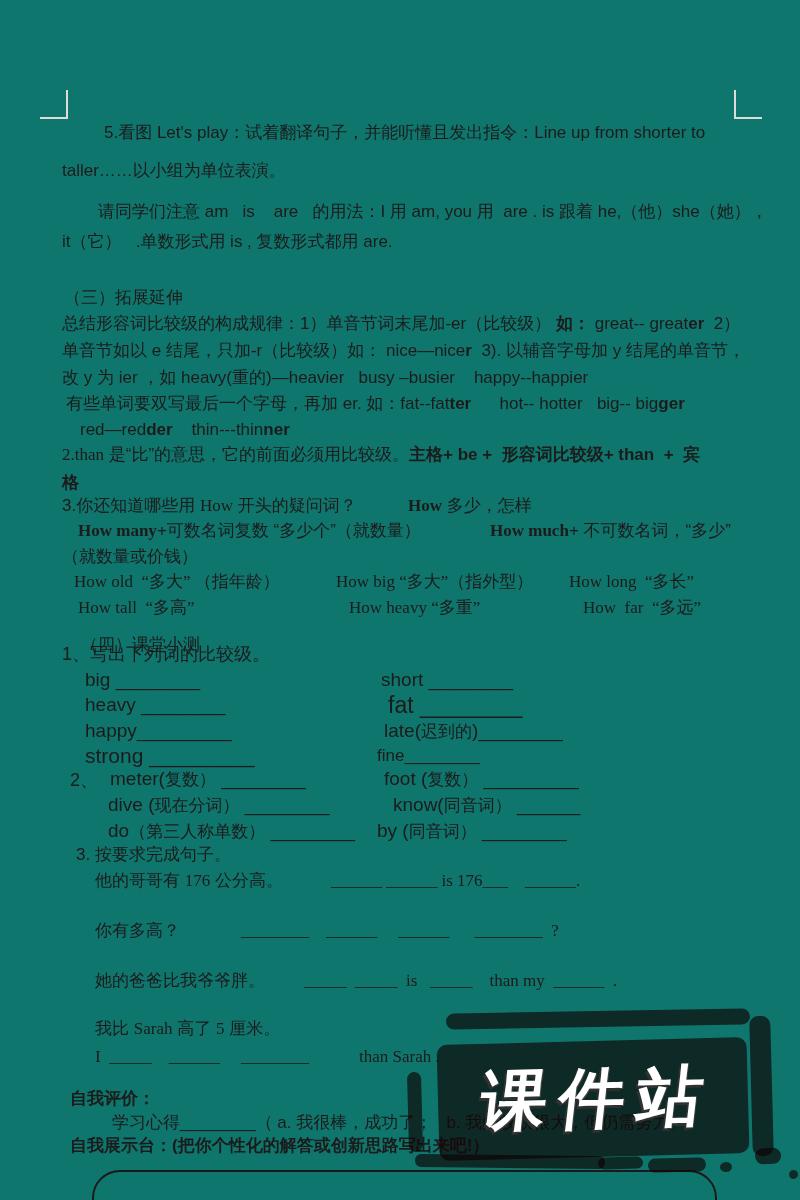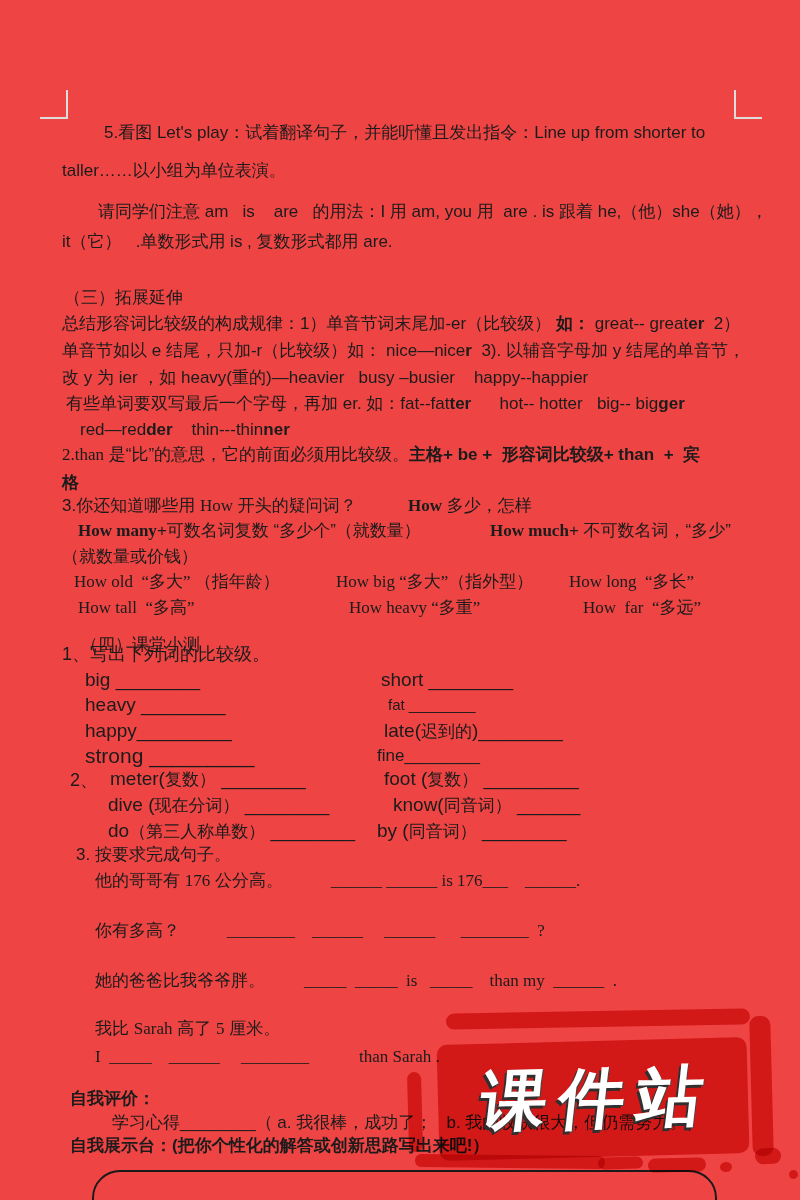--- a/index.html
+++ b/index.html
@@ -36,21 +36,21 @@
     display:flex;align-items:center;justify-content:center;
     font-weight:bold;font-size:66px;letter-spacing:12px;padding-left:10px;box-sizing:border-box;
     transform:rotate(-1.5deg) skewX(-8deg);
     text-shadow:-2px 3px 0 #303030,1px 1px 0 #454545;
     font-family:"Liberation Sans","DejaVu Sans",sans-serif;
   }
 </style>
 </head>
 <body>
 
-<div class="page" style="background: #ef4444; color: rgb(27, 27, 27);">
+<div class="page" style="background: #0f766e; color: rgb(27, 27, 27);">
 
   <div class="cropmark tl"></div>
   <div class="cropmark tr"></div>
 
   <div>
       <div class="line" style="top: 120px; left: 104px;"><span>5.看图 Let's play：试着翻译句子，并能听懂且发出指令：Line up from shorter to</span></div>
       <div class="line" style="top: 158px; left: 62px;"><span>taller……以小组为单位表演。</span></div>
       <div class="line" style="top: 199px; left: 98px;"><span>请同学们注意 am   is    are   的用法：I 用 am, you 用  are . is 跟着 he,（他）she（她），</span></div>
       <div class="line" style="top: 229px; left: 62px;"><span>it（它）   .单数形式用 is , 复数形式都用 are.</span></div>
       <div class="line" style="top: 285px; left: 64px;"><span>（三）拓展延伸</span></div>
@@ -70,37 +70,37 @@
       <div class="line" style="top: 569px; left: 336px;"><span class="serif">How big “多大”（指外型）</span></div>
       <div class="line" style="top: 569px; left: 569px;"><span class="serif">How long  “多长”</span></div>
       <div class="line" style="top: 595px; left: 78px;"><span class="serif">How tall  “多高”</span></div>
       <div class="line" style="top: 595px; left: 349px;"><span class="serif">How heavy “多重”</span></div>
       <div class="line" style="top: 595px; left: 583px;"><span class="serif">How  far  “多远”</span></div>
       <div class="line" style="top: 632px; left: 64px; margin-left: 17px;"><span>（四）课堂小测</span></div>
       <div class="line" style="top: 641px; left: 62px; font-size: 18px;"><span>1、写出下列词的比较级。</span></div>
       <div class="line" style="top: 667px; left: 85px; font-size: 19px;"><span>big ________</span></div>
       <div class="line" style="top: 667px; left: 381px; font-size: 19px;"><span>short ________</span></div>
       <div class="line" style="top: 692px; left: 85px; font-size: 19px;"><span>heavy ________</span></div>
-      <div class="line" style="top: 692px; left: 388px; font-size: 15px;"><span>fat ________</span></div>
+      <div class="line" style="top: 692px; left: 388px; font-size: 23px;"><span>fat ________</span></div>
       <div class="line" style="top: 718px; left: 85px; font-size: 19px;"><span>happy_________</span></div>
       <div class="line" style="top: 718px; left: 384px; font-size: 19px;"><span>late(</span><span style="font-size: 17px;">迟到的</span><span>)________</span></div>
       <div class="line" style="top: 743px; left: 85px; font-size: 21px;"><span>strong _________</span></div>
       <div class="line" style="top: 743px; left: 377px; font-size: 17px;"><span>fine________</span></div>
       <div class="line" style="top: 767px; left: 70px; font-size: 18px;"><span>2、</span></div>
       <div class="line" style="top: 766px; left: 110px; font-size: 19px;"><span>meter(</span><span style="font-size: 17px;">复数）</span><span> ________</span></div>
       <div class="line" style="top: 766px; left: 384px; font-size: 19px;"><span>foot (</span><span style="font-size: 17px;">复数）</span><span> _________</span></div>
       <div class="line" style="top: 792px; left: 108px; font-size: 19px;"><span>dive (</span><span style="font-size: 17px;">现在分词）</span><span> ________</span></div>
       <div class="line" style="top: 792px; left: 393px; font-size: 19px;"><span>know(</span><span style="font-size: 17px;">同音词）</span><span> ______</span></div>
       <div class="line" style="top: 818px; left: 108px; font-size: 19px;"><span>do</span><span style="font-size: 17px;">（第三人称单数）</span><span> ________</span></div>
       <div class="line" style="top: 818px; left: 377px; font-size: 19px;"><span>by (</span><span style="font-size: 17px;">同音词）</span><span> ________</span></div>
       <div class="line" style="top: 842px; left: 76px;"><span>3. 按要求完成句子。</span></div>
       <div class="line" style="top: 868px; left: 95px;"><span>他的哥哥有 </span><span class="serif">176</span><span> 公分高。</span></div>
       <div class="line" style="top: 868px; left: 331px;"><span class="serif">______ ______ is 176___    ______.</span></div>
       <div class="line" style="top: 918px; left: 95px; font-family: Liberation Serif, serif;"><span>你有多高？</span></div>
-      <div class="line" style="top: 918px; left: 227px;"><span class="serif">________    ______     ______      ________  ?</span></div>
+      <div class="line" style="top: 918px; left: 241px;"><span class="serif">________    ______     ______      ________  ?</span></div>
       <div class="line" style="top: 968px; left: 95px;"><span>她的爸爸比我爷爷胖。</span></div>
       <div class="line" style="top: 968px; left: 304px;"><span class="serif">_____  _____  is   _____    than my  ______  .</span></div>
       <div class="line" style="top: 1016px; left: 95px;"><span>我比 </span><span class="serif">Sarah</span><span> 高了 </span><span class="serif">5</span><span> 厘米。</span></div>
       <div class="line" style="top: 1044px; left: 95px;"><span class="serif">I  _____    ______     ________</span></div>
       <div class="line" style="top: 1044px; left: 359px;"><span class="serif">than Sarah .</span></div>
       <div class="line" style="top: 1086px; left: 70px;"><span class="b">自我评价：</span></div>
       <div class="line" style="top: 1110px; left: 112px;"><span>学习心得________（ a. 我很棒，成功了；   b. 我的收获很大，但仍需努力。）</span></div>
       <div class="line" style="top: 1133px; left: 70px;"><span class="b">自我展示台：</span><span class="b">(把你个性化的解答或创新思路写出来吧!）</span></div>
     </div>
 

